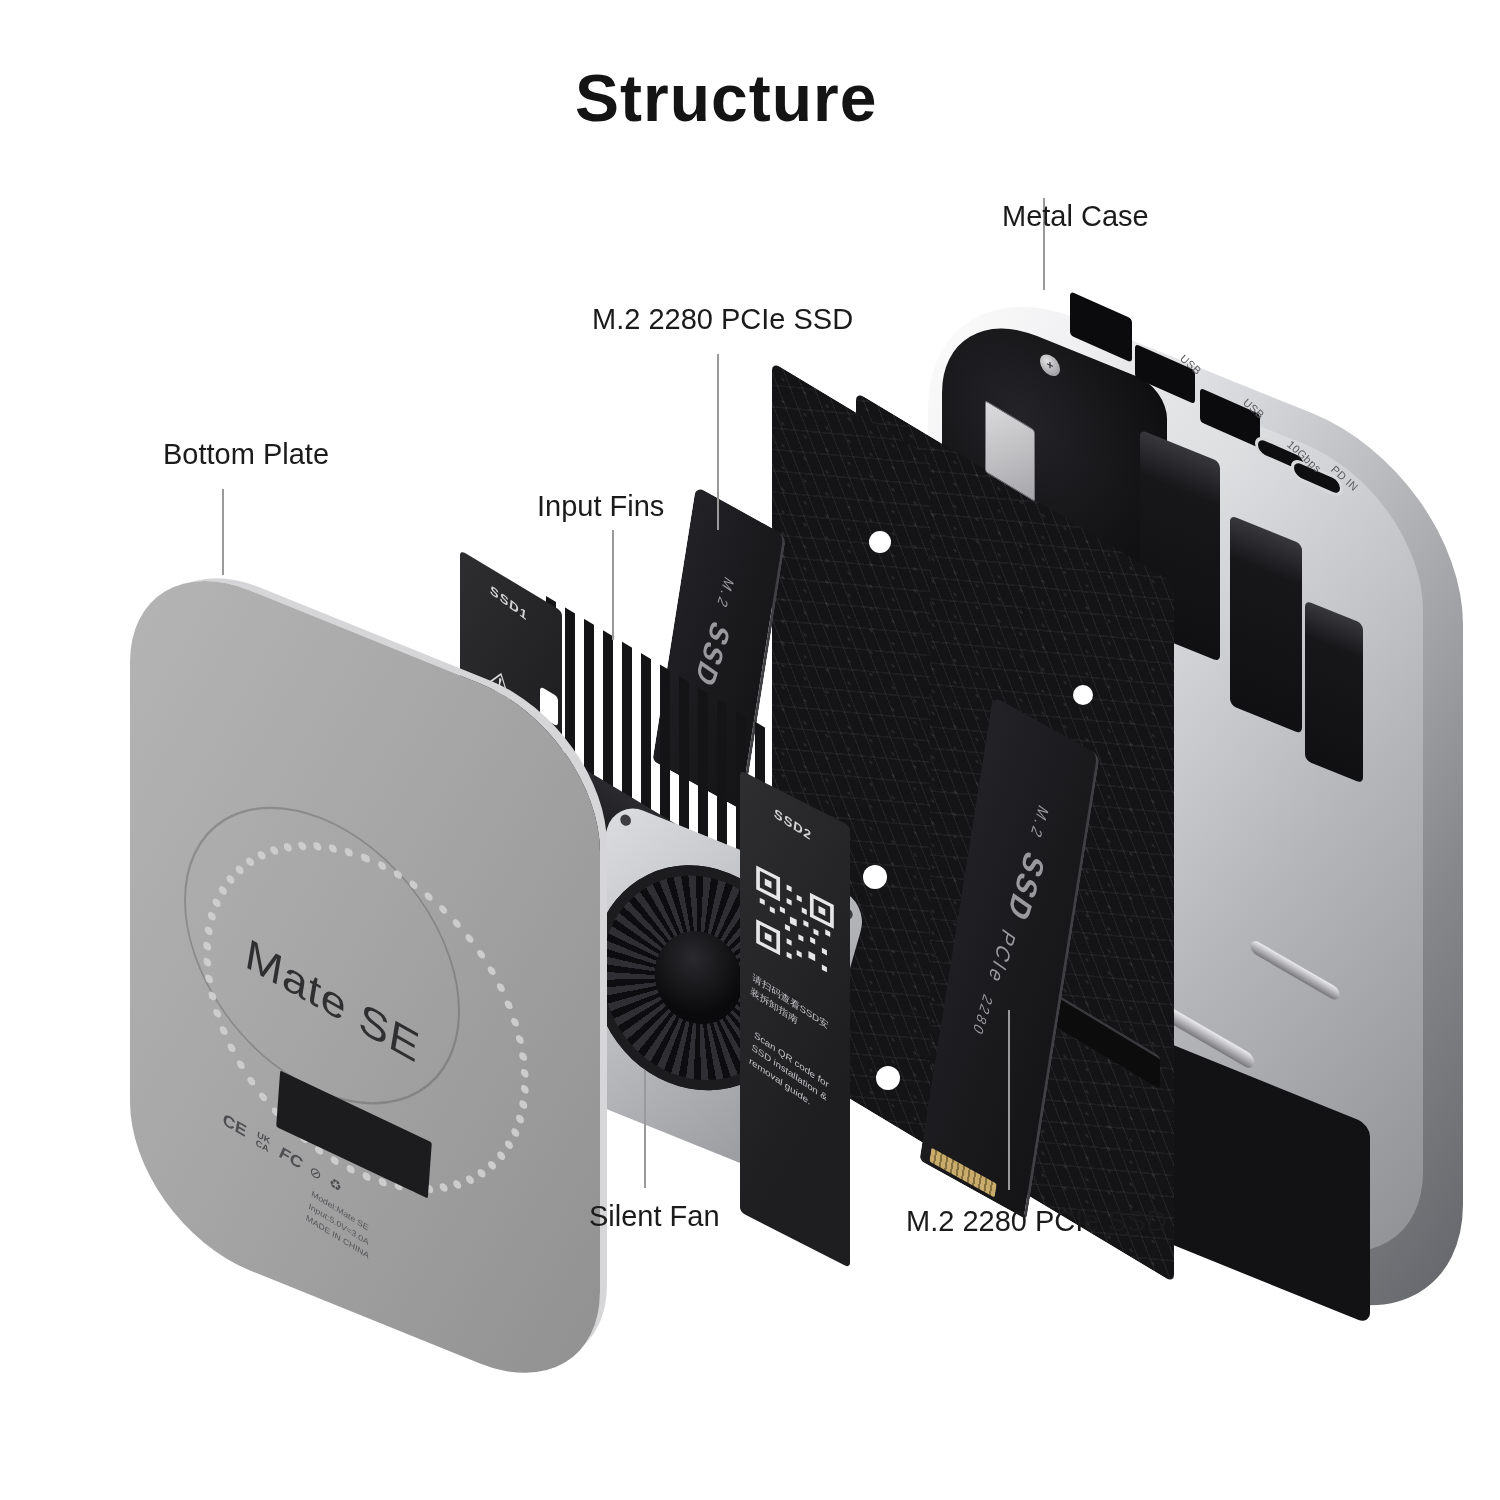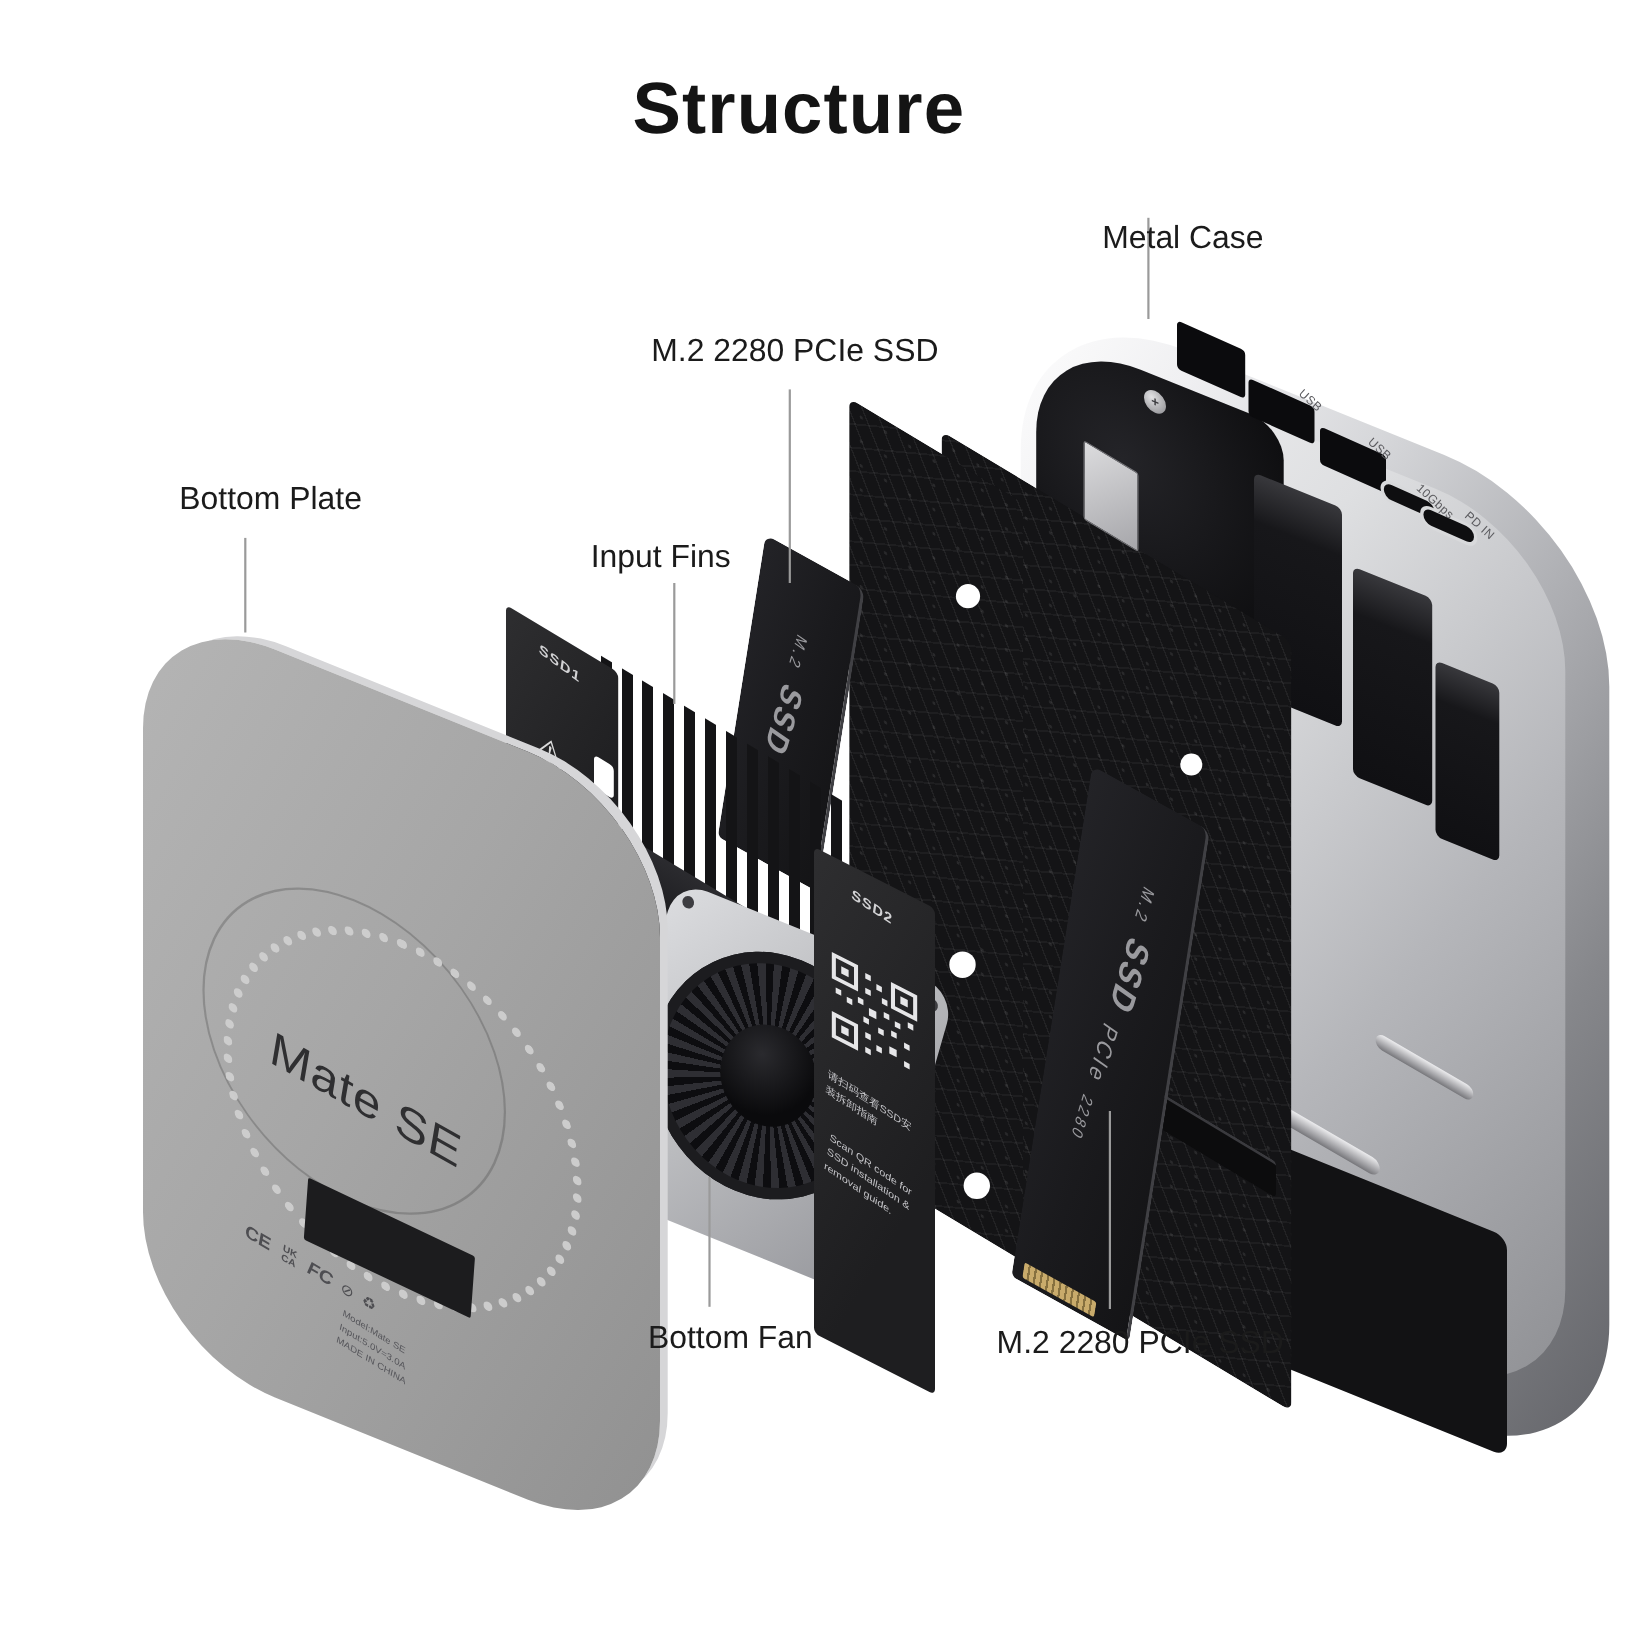--- a/index.html
+++ b/index.html
@@ -96,21 +96,21 @@
 <body>
 
 <div id="stage">
 
   <div class="abs title" style="left:575px;top:60px;">Structure</div>
 
   <div class="abs callout" style="left:1002px;top:153px;margin-top:47px;">Metal Case</div>
   <div class="abs callout" style="left:592px;top:303px;">M.2 2280 PCIe SSD</div>
   <div class="abs callout" style="left:163px;top:438px;">Bottom Plate</div>
   <div class="abs callout" style="left:537px;top:490px;">Input Fins</div>
-  <div class="abs callout" style="left:589px;top:1200px;">Bottom Fan</div>
+  <div class="abs callout" style="left:589px;top:1200px;">Silent Fan</div>
   <div class="abs callout" style="left:906px;top:1205px;">M.2 2280 PCIe SSD</div>
 
   <div class="abs leader" style="left:1043px;top:198px;height:92px;"></div>
   <div class="abs leader" style="left:717px;top:354px;height:176px;"></div>
   <div class="abs leader" style="left:222px;top:489px;height:86px;"></div>
   <div class="abs leader" style="left:612px;top:530px;height:110px;"></div>
   <div class="abs leader" style="left:644px;top:1070px;height:118px;"></div>
   <div class="abs leader" style="left:1008px;top:1010px;height:180px;"></div>
 
   <div class="abs case-outer">

